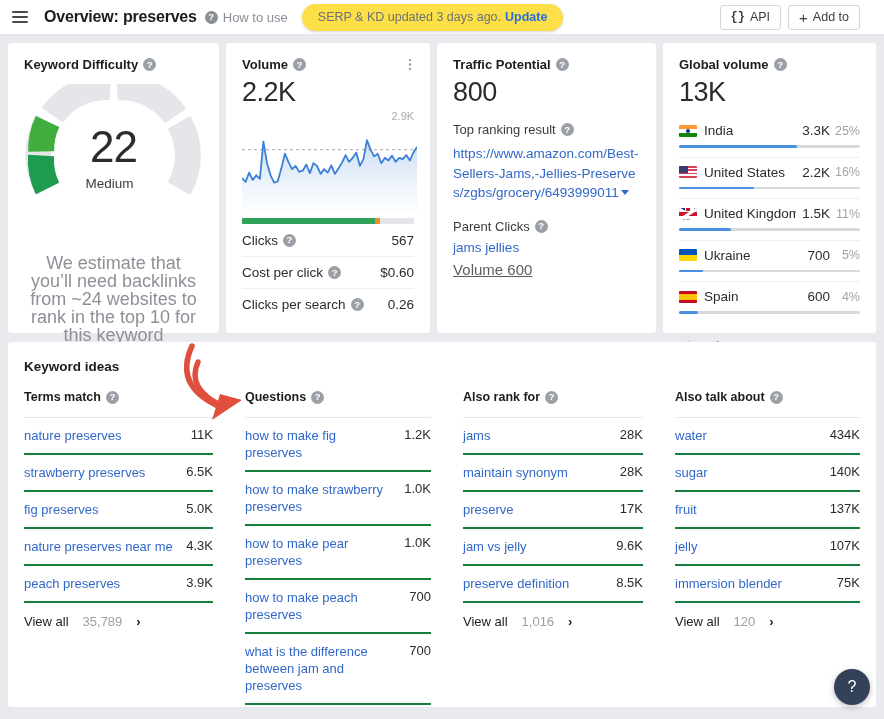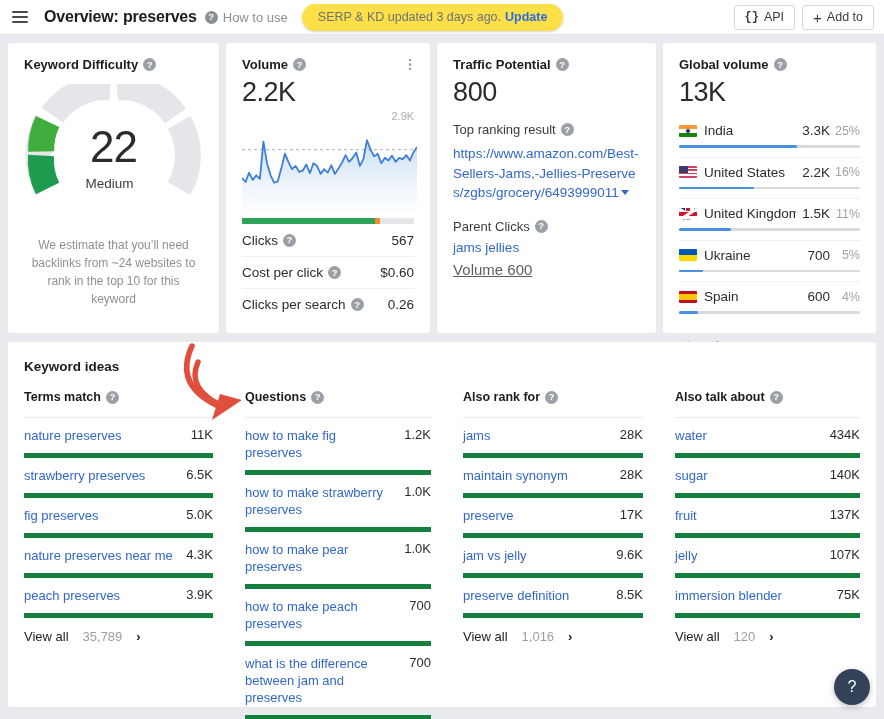--- a/index.html
+++ b/index.html
@@ -12,21 +12,21 @@
     overflow: hidden;
     position: relative;
   }
 
   
   .topbar {
     height: 35px;
     background: #fff;
     display: flex;
     align-items: center;
-    padding: 0 10px 0 12px;
+    padding: 0 24px 0 12px;
     border-bottom: 1px solid #e3e5e8;
     position: relative;
   }
   .hamburger { width: 16px; height: 12px; display:flex; flex-direction:column; justify-content:space-between; cursor:pointer; }
   .hamburger i { display:block; height:2px; background:#4a4a4a; border-radius:1px; }
   .page-title {
     font-size: 16px; font-weight: bold; color: #1c1c1c;
     margin-left: 16px; letter-spacing: -0.2px; white-space: nowrap;
   }
   .qmark {
@@ -77,21 +77,21 @@
   .gauge-wrap { position:relative; width:179px; height:130px; margin: 12px auto 0; }
   .gauge-val {
     position:absolute; left:0; right:0; top:38px; text-align:center;
     font-size:44px; color:#2b2b2b; font-weight:400; letter-spacing:-1px;
   }
   .gauge-lbl {
     position:absolute; left:0; right:8px; top:92px; text-align:center;
     font-size:13.5px; color:#3c3c3c;
   }
   .kd-note {
-    margin-top: 22px; text-align:center; font-size:12px;
+    margin-top: 40px; text-align:center; font-size:18px;
     color:#8d9197; line-height:18px;
   }
 
   
   .spark-wrap { position:relative; margin-top: 4px; height:100px; }
   .spark-max { position:absolute; right:0; top:-2px; font-size:11px; color:#a8acb1; }
   .clicks-bar { display:flex; height:6px; margin-top:6px; border-radius:1px; overflow:hidden; background:#e4e6e9;}
   .cb-green{ background:#2ea359; }
   .cb-orange{ background:#f2892f; }
   .stat-row {
@@ -150,21 +150,21 @@
   .icol.c1 { width: 218px; }
   .icol.c2 { width: 212px; }
   .icol.c3 { width: 217px; }
   .icol-head {
     font-size:12.5px; font-weight:bold; color:#1c1c1c;
     display:flex; align-items:center; gap:5px;
     padding-bottom: 13px; border-bottom:1px solid #e6e8ea;
   }
   .kw-row {
     display:flex; justify-content:space-between; align-items:flex-start;
-    padding: 9px 0; border-bottom:5px solid #15803d; gap:8px;
+    padding: 9px 0; border-bottom:2px solid #15803d; gap:8px;
   }
   .kw-term { color:#3268c8; font-size:13px; line-height:17px; cursor:pointer; }
   .kw-vol { font-size:13px; color:#2b2b2b; white-space:nowrap; padding-top:0px;}
   .viewall { display:flex; align-items:center; gap:14px; padding-top:11px; font-size:13px; color:#1c1c1c; cursor:pointer;}
   .viewall .cnt { color:#9b9fa4; }
   .viewall .chev { font-weight:bold; font-size:13px; }
 
   
   .fab {
     position:absolute; right:14px; bottom:14px; width:36px; height:36px;

